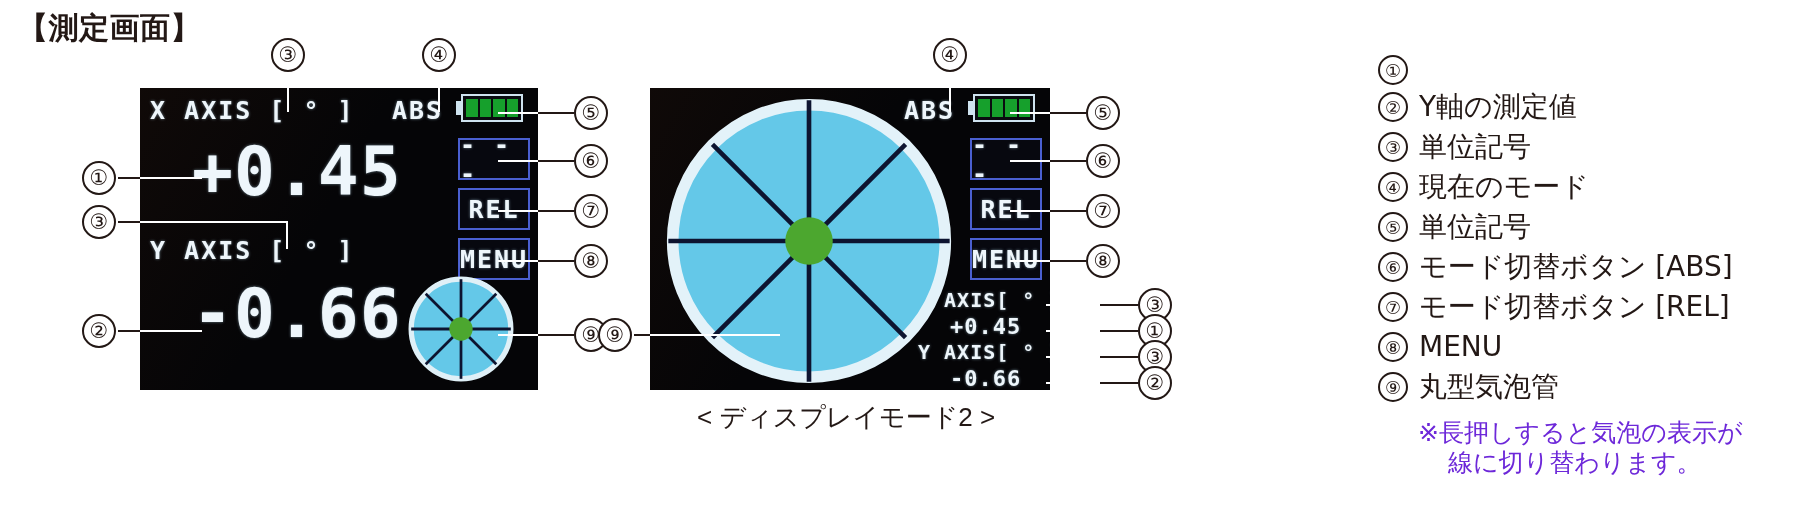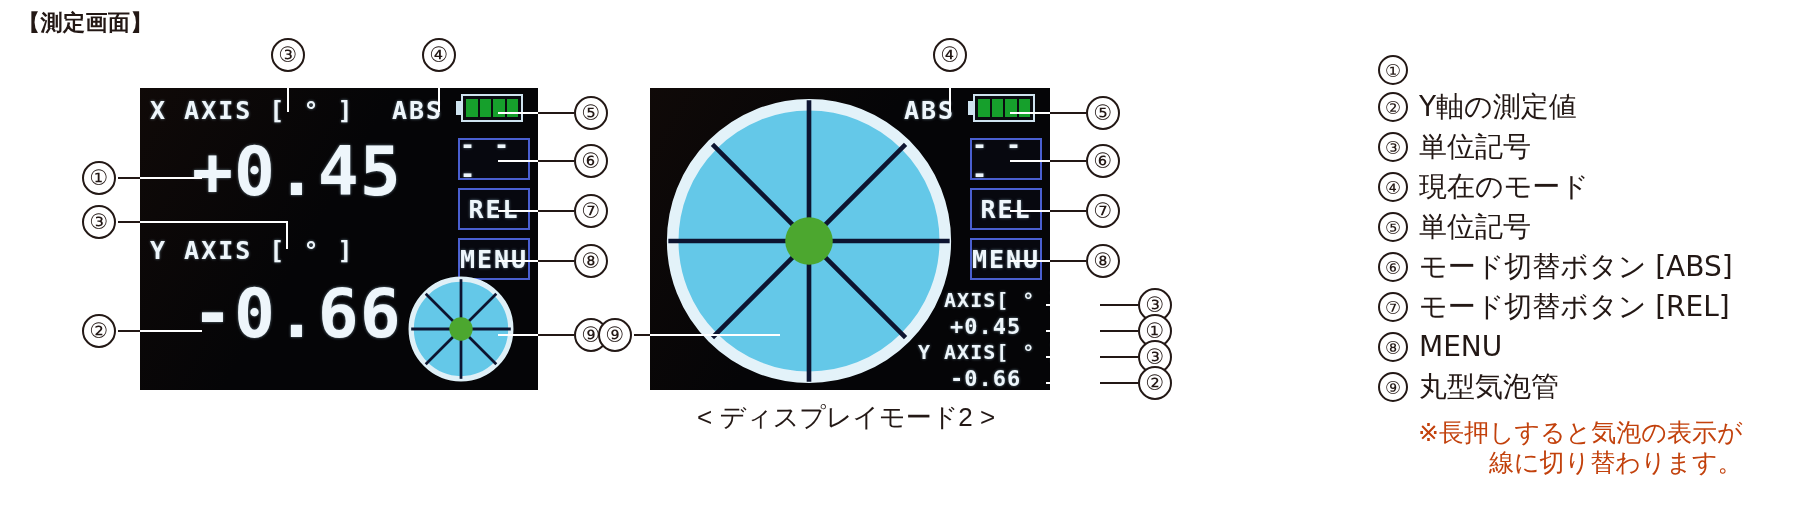--- a/index.html
+++ b/index.html
@@ -7,21 +7,21 @@
     width: 1800px; height: 532px;
     background: #ffffff;
     font-family: "Liberation Sans", "DejaVu Sans", sans-serif;
     overflow: hidden;
   }
   #root { position: relative; width: 1800px; height: 532px; }
 
   
   .page-title {
     position: absolute; left: 18px; top: 8px;
-    font-size: 22px; font-weight: 700; color: #231815;
+    font-size: 30px; font-weight: 700; color: #231815;
     letter-spacing: 0.5px; white-space: nowrap;
   }
 
   
   .screen {
     position: absolute;
     background: #050507;
     overflow: hidden;
   }
   .screen::after{
@@ -109,23 +109,22 @@
     font-size: 18px; display: flex; align-items: center; justify-content: center;
     flex: 0 0 auto; margin-right: 11px; margin-top: 3px;
     font-family: "DejaVu Sans", sans-serif;
   }
   .legend-text {
     font-size: 28px; color: #231815; white-space: nowrap; line-height: 36px;
     font-family: "DejaVu Sans", "Liberation Sans", sans-serif;
   }
   .note {
     position: absolute; left: 1418px; top: 418px;
-    font-size: 25px; color: #c2410c; line-height: 30px;
+    font-size: 25px; color: #6d28d9; line-height: 30px;
     font-family: "DejaVu Sans", "Liberation Sans", sans-serif;
-    text-align: right;
   }
   .note-l2 { padding-left: 30px; }
 </style>
 </head>
 <body>
 
 <div id="root">
 
   <div class="page-title">【測定画面】</div>
 

